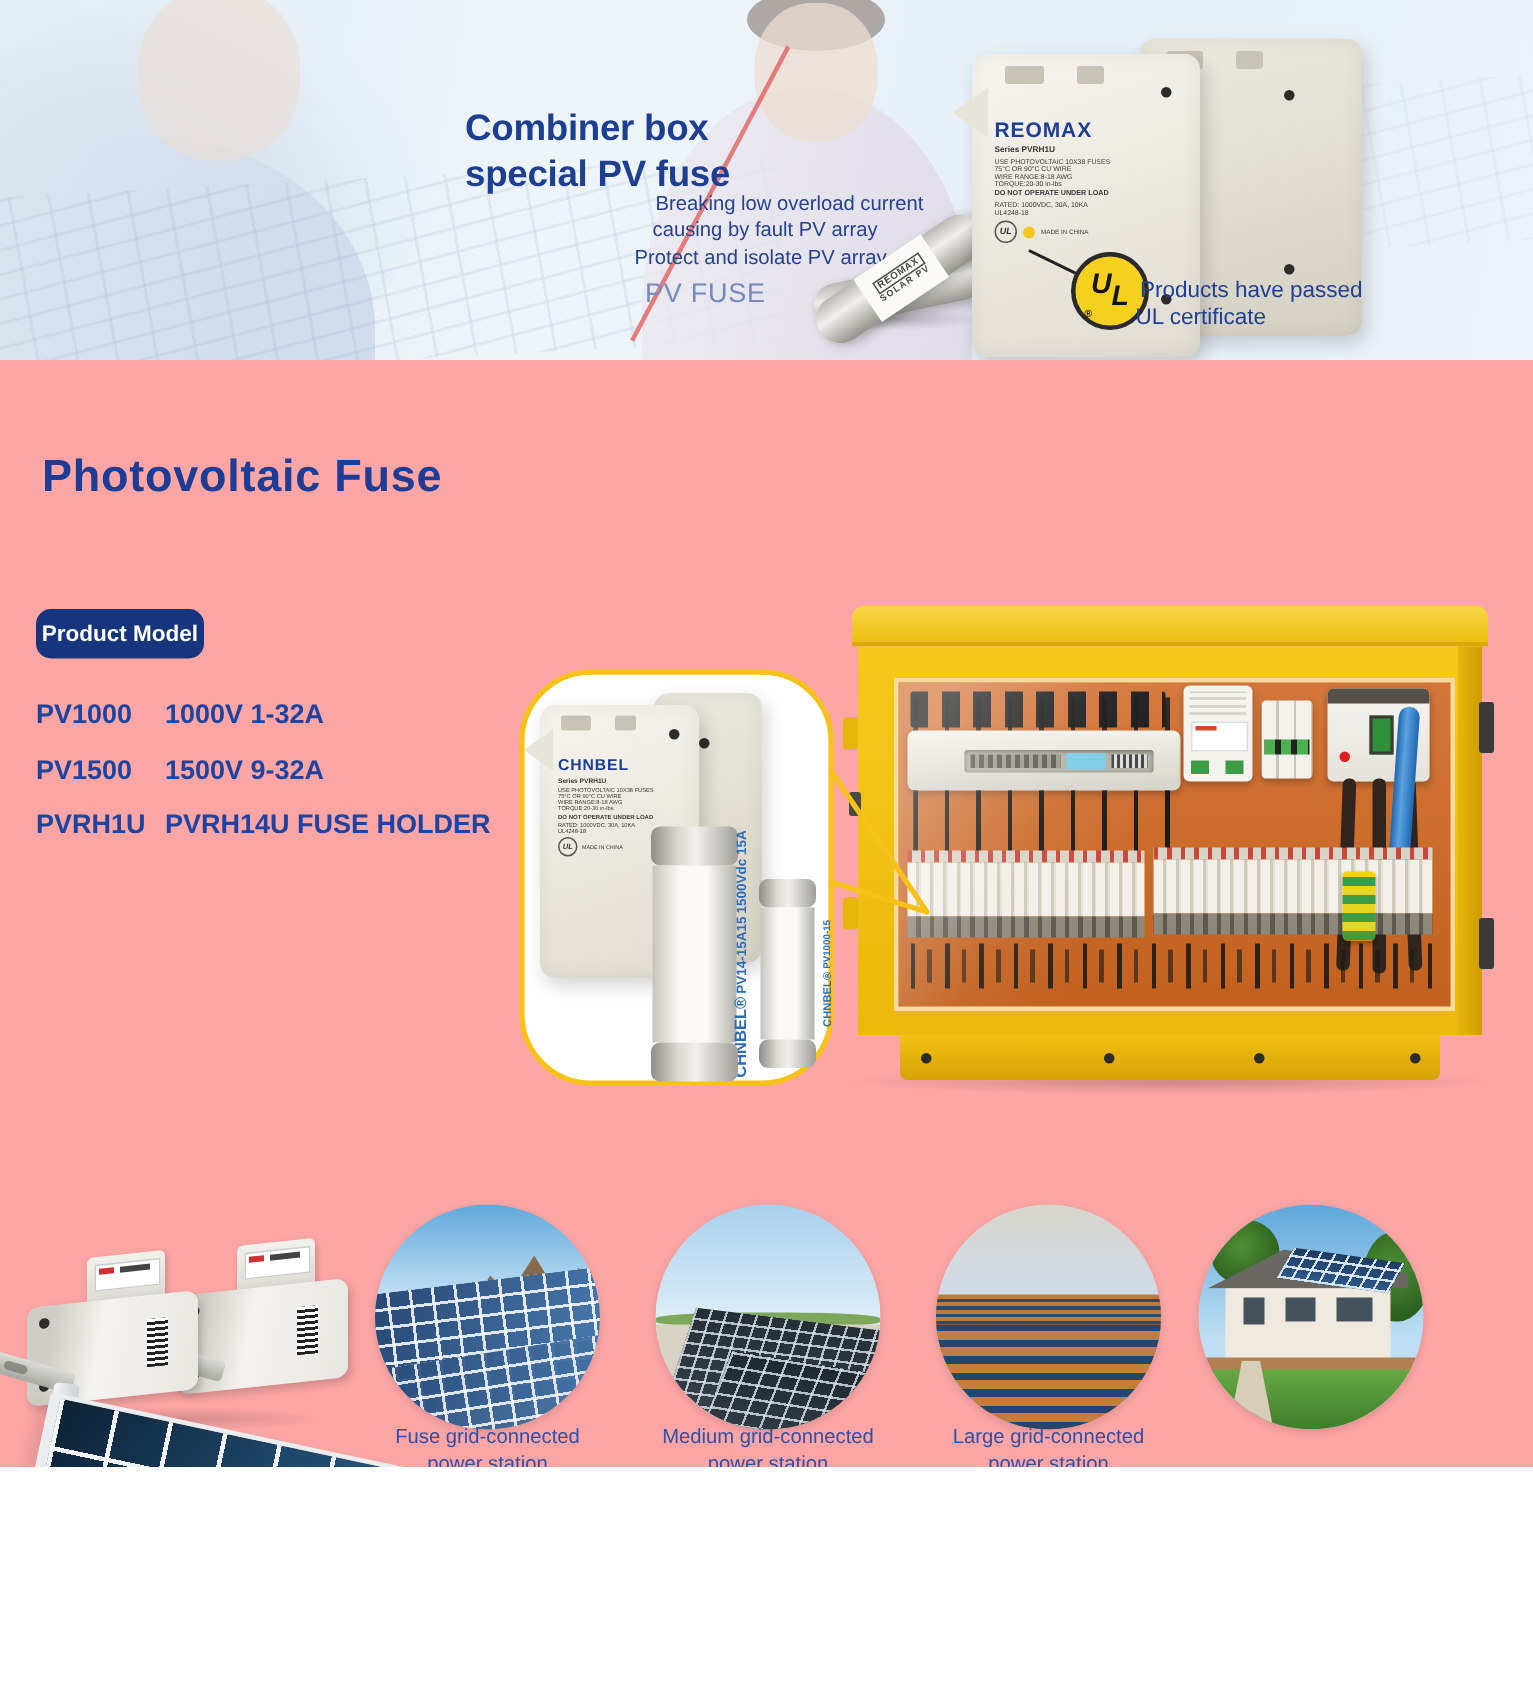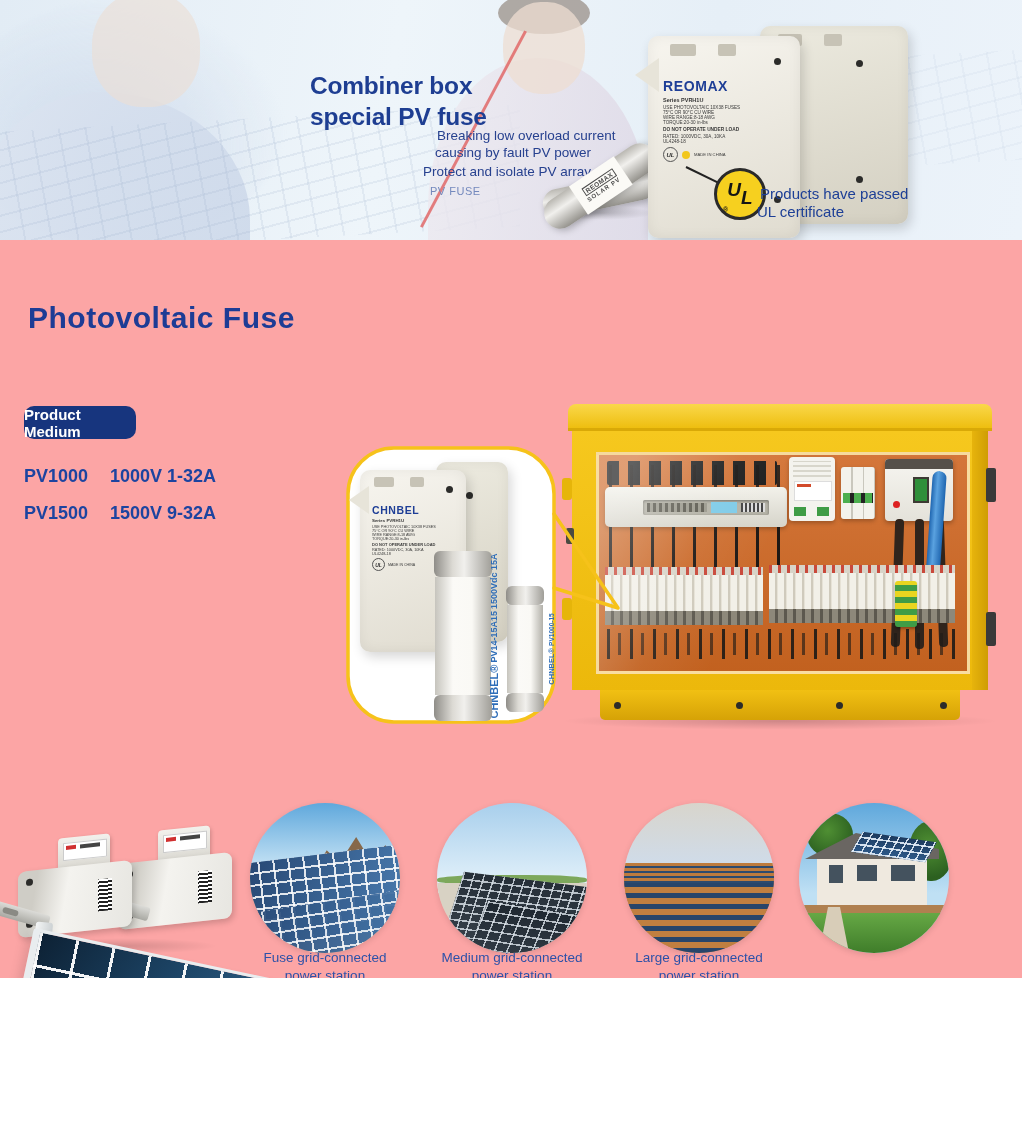--- a/index.html
+++ b/index.html
@@ -10,21 +10,21 @@
   
   .banner{position:absolute;left:0;top:0;width:1022px;height:240px;overflow:hidden;
     background:linear-gradient(100deg,#e2ecf5 0%,#eef5fa 38%,#e6eff7 68%,#ecf3fa 100%);}
   .wash{border-radius:50%;filter:blur(2px);}
   .gridwash{background:
     repeating-linear-gradient(80deg,rgba(150,170,200,.28) 0 2px,transparent 2px 26px),
     repeating-linear-gradient(-12deg,rgba(150,170,200,.28) 0 2px,transparent 2px 16px);
     transform:skewY(-3deg);opacity:.55;}
   .headline{font-weight:bold;color:#1e3e92;font-size:24.5px;line-height:31px;letter-spacing:-.2px;}
   .sub{color:#27418f;font-size:13.5px;}
-  .subl{color:#7489bd;font-size:11px;letter-spacing:.5px;text-align:center;}
+  .subl{color:#7489bd;font-size:18px;letter-spacing:.5px;text-align:center;}
   .redline{width:2.5px;background:#e06060;opacity:.8;transform:rotate(28deg);}
 
   .holder{background:linear-gradient(160deg,#f7f5ef,#e0dcd0);border-radius:10px;
     box-shadow:3px 5px 12px rgba(0,0,0,.16), inset 0 0 14px rgba(0,0,0,.06);}
   .holder.back{background:linear-gradient(165deg,#ecead f,#d6d2c4);background:linear-gradient(165deg,#eceadf,#d4d0c2);}
   .notch{background:#c7c3b6;border-radius:2px;}
   .screw{width:7px;height:7px;background:#2c2c2a;border-radius:50%;}
   .h-label{color:#3a3a3a;}
   .h-brand{font-weight:bold;color:#1e3e96;letter-spacing:.6px;}
   .h-series{font-weight:bold;color:#333;}
@@ -104,21 +104,21 @@
     <div class="a" style="left:428px;top:58px;width:220px;height:182px;background:linear-gradient(100deg,#eeeaf0,#ddd7e5);border-radius:50% 50% 0 0/82% 82% 0 0;opacity:.8;"></div>
     <div class="a" style="left:498px;top:-8px;width:92px;height:42px;background:#7c6c5e;border-radius:50%;opacity:.55;"></div>
     <div class="a" style="left:503px;top:2px;width:82px;height:92px;background:#edded2;border-radius:46%;opacity:.75;"></div>
     <div class="a redline" style="left:472px;top:18px;height:222px;"></div>
 
     <div class="a headline" style="left:310px;top:70px;">
       <div>Combiner box</div>
       <div>special PV fuse</div>
     </div>
     <div class="a sub" style="left:437px;top:128px;">Breaking low overload current</div>
-    <div class="a sub" style="left:435px;top:145px;">causing by fault PV power</div>
+    <div class="a sub" style="left:435px;top:145px;">causing by fault PV array</div>
     <div class="a sub" style="left:423px;top:164px;">Protect and isolate PV array</div>
     <div class="a subl" style="left:430px;top:185px;">PV FUSE</div>
 
     <div class="a" style="left:545px;top:206px;width:110px;height:14px;background:radial-gradient(ellipse,rgba(0,0,0,.18),transparent 70%);"></div>
     <div class="a cyl" style="left:542px;top:180px;width:114px;height:29px;transform:rotate(-12deg);"></div>
     <div class="a cyl" style="left:536px;top:170px;width:128px;height:32px;transform:rotate(-34deg);">
       <div class="band">
         <span class="b1">REOMAX</span>
         <span class="b2">SOLAR PV</span>
       </div>
@@ -159,28 +159,32 @@
       <span class="u1">U</span>
         <span class="u2">L</span>
       <span class="reg">®</span>
     </div>
     <div class="a ulnote" style="left:760px;top:185px;">Products have passed</div>
     <div class="a ulnote" style="left:757px;top:203px;">UL certificate</div>
   </section>
 
   <div class="a title" style="left:28px;top:301px;">Photovoltaic Fuse</div>
 
-  <div class="a badge" style="left:24px;top:406px;width:112px;height:33px;">Product Medium</div>
+  <div class="a badge" style="left:24px;top:406px;width:112px;height:33px;">Product Model</div>
   <div class="a mrow" style="left:24px;top:466px;">
     <span class="mname">PV1000</span>
     <span>1000V 1-32A</span>
   </div>
   <div class="a mrow" style="left:24px;top:503px;">
     <span class="mname">PV1500</span>
     <span>1500V 9-32A</span>
+  </div>
+  <div class="a mrow" style="left:24px;top:539px;">
+    <span class="mname">PVRH1U</span>
+    <span>PVRH14U FUSE HOLDER</span>
   </div>
 
   <div class="a" style="left:556px;top:400px;width:450px;height:330px;">
     <div class="a" style="left:4px;top:312px;width:440px;height:18px;background:radial-gradient(ellipse,rgba(0,0,0,.18),transparent 70%);"></div>
     <div class="a" style="left:12px;top:4px;width:424px;height:24px;background:linear-gradient(#fad84a,#eebe10);border-radius:8px 8px 0 0;border-bottom:3px solid #d9a907;"></div>
     <div class="a" style="left:16px;top:31px;width:416px;height:259px;background:linear-gradient(180deg,#f6c81e,#ecb80b);"></div>
     <div class="a" style="left:416px;top:31px;width:16px;height:259px;background:linear-gradient(90deg,#e7b40c,#cf9d05);"></div>
     <div class="a" style="left:430px;top:68px;width:10px;height:34px;background:#3a3a3a;border-radius:2px;"></div>
     <div class="a" style="left:430px;top:212px;width:10px;height:34px;background:#3a3a3a;border-radius:2px;"></div>
     <div class="a" style="left:6px;top:78px;width:10px;height:22px;background:#e6b50a;border-radius:3px;"></div>

